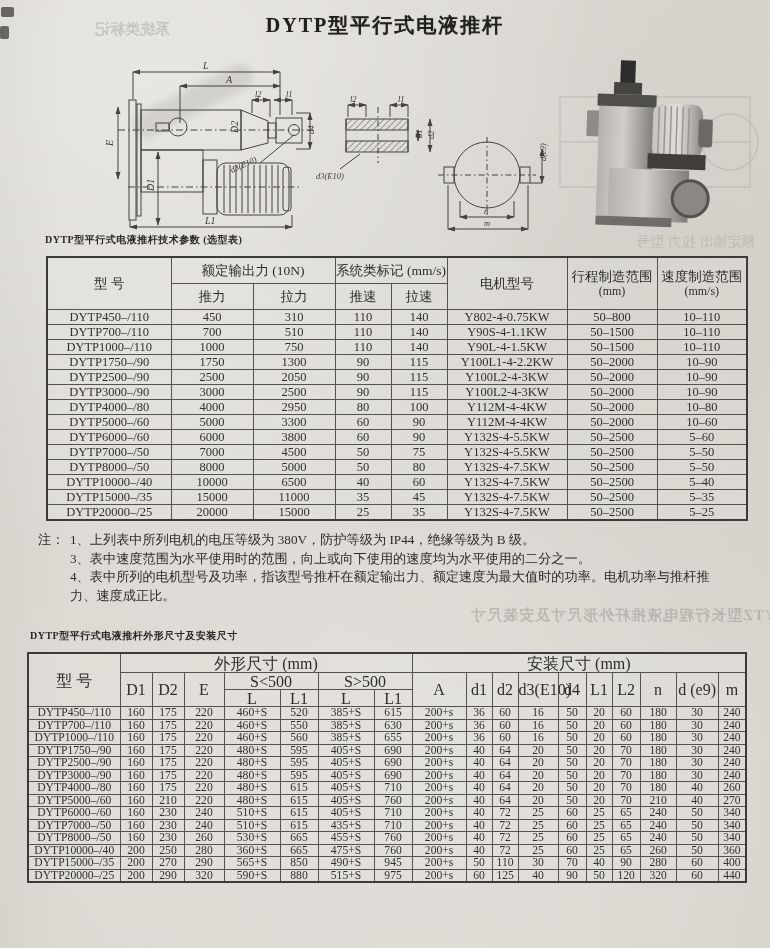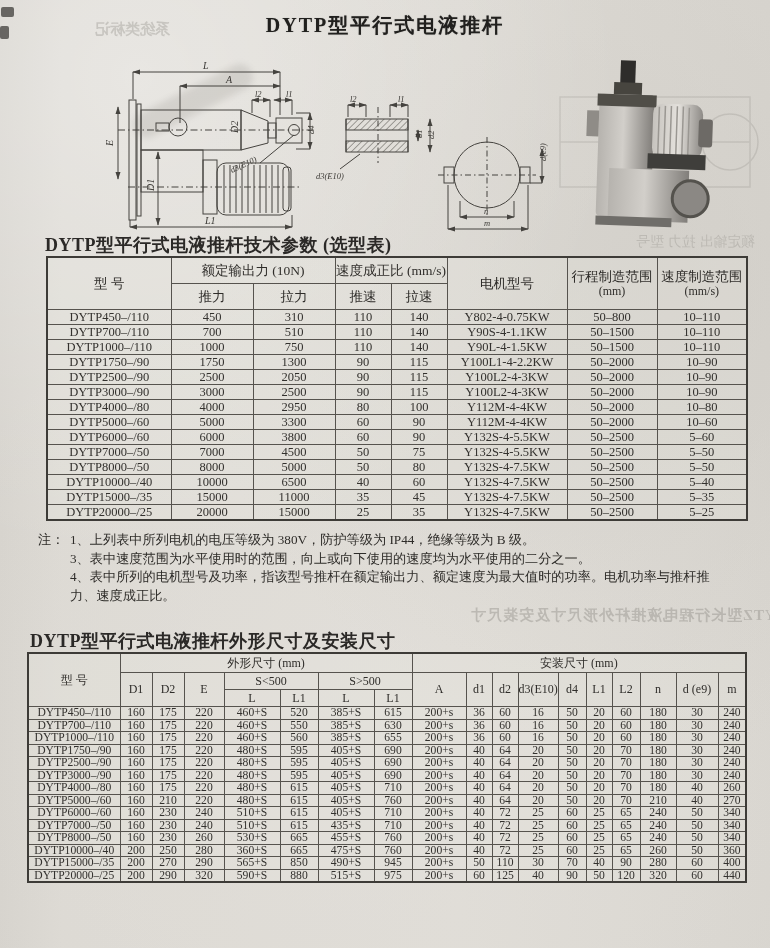--- a/index.html
+++ b/index.html
@@ -21,33 +21,33 @@
   .corner-mark{position:absolute;background:#4a4845;filter:blur(.6px);opacity:.8;}
   .m1{left:1px;top:7px;width:13px;height:10px;border-radius:2px;}
   .m2{left:0;top:26px;width:9px;height:13px;border-radius:2px;}
   .bleed{position:absolute;color:#8e8b85;transform:scaleX(-1);filter:blur(.7px);white-space:nowrap;pointer-events:none;}
   .bleed.b1{top:20px;left:95px;font-size:15px;font-weight:bold;opacity:.35;}
   .bleed.b2{top:233px;left:555px;width:200px;font-size:14px;opacity:.33;}
   .bleed.b3{top:606px;left:470px;font-size:15px;font-weight:bold;opacity:.42;letter-spacing:1px;}
   .smudge{position:absolute;top:88px;left:128px;width:130px;height:26px;background:#a7a49e;
     opacity:.30;filter:blur(3px);transform:rotate(-27deg);border-radius:12px;}
   .figure{position:absolute;top:57px;left:0;}
-  .sec-label{position:absolute;font-size:18px;font-weight:600;color:#2b2927;letter-spacing:.5px;}
+  .sec-label{position:absolute;font-size:10px;font-weight:600;color:#2b2927;letter-spacing:.5px;}
   .sec1{top:233px;left:45px;}
   .sec2{top:629px;left:30px;}
   table{border-collapse:collapse;table-layout:fixed;position:absolute;background:rgba(233,230,224,.25);}
   table, td, th{border:1px solid #56534e;}
   table{border:2px solid #3d3b37;}
   th{font-weight:normal;text-align:center;padding:0;color:#2f2d2a;}
   td{text-align:center;padding:0;color:#33312e;overflow:hidden;white-space:nowrap;}
   .t1{top:256px;left:46px;width:700px;font-size:12.5px;}
   .t1 th{font-size:13.5px;height:25px;line-height:15px;}
   .t1 td{height:14px;line-height:13px;}
   .t2{top:652px;left:27px;width:718px;font-size:11.8px;}
-  .t2 th{font-size:12px;height:16px;line-height:13px;}
+  .t2 th{font-size:16px;height:16px;line-height:13px;}
   .t2 th.top{height:18px;}
   .t2 td{height:11.5px;line-height:11.5px;font-size:11.6px;}
   .unit{display:block;font-size:12px;}
   .notes{position:absolute;top:531px;left:38px;width:672px;font-size:13.2px;line-height:18.6px;color:#2e2c29;}
   .notes .lbl{position:absolute;left:0;top:0;}
   .notes .item{padding-left:32px;}
   .footnote{position:absolute;top:906px;left:36px;font-size:13.5px;color:#2e2c29;letter-spacing:1px;margin-top:42px;}
   .dim-text{font-size:10px;font-style:italic;fill:#3b3935;font-family:"Liberation Serif",serif;}
   .dim-sm{font-size:8.5px;}
 </style>
@@ -237,21 +237,21 @@
       <col style="width:56px">
         <col style="width:56px">
         <col style="width:120px">
       <col style="width:90px">
         <col style="width:90px">
     </colgroup>
     <thead>
       <tr>
         <th rowspan="2">型 号</th>
         <th colspan="2">额定输出力 (10N)</th>
-        <th colspan="2">速度成正比 (mm/s)</th>
+        <th colspan="2">系统类标记 (mm/s)</th>
         <th rowspan="2">电机型号</th>
         <th rowspan="2"><span>行程制造范围</span><span class="unit">(mm)</span></th>
         <th rowspan="2"><span>速度制造范围</span><span class="unit">(mm/s)</span></th>
       </tr>
       <tr>
         <th>推力</th>
         <th>拉力</th>
         <th>推速</th>
         <th>拉速</th>
       </tr>

